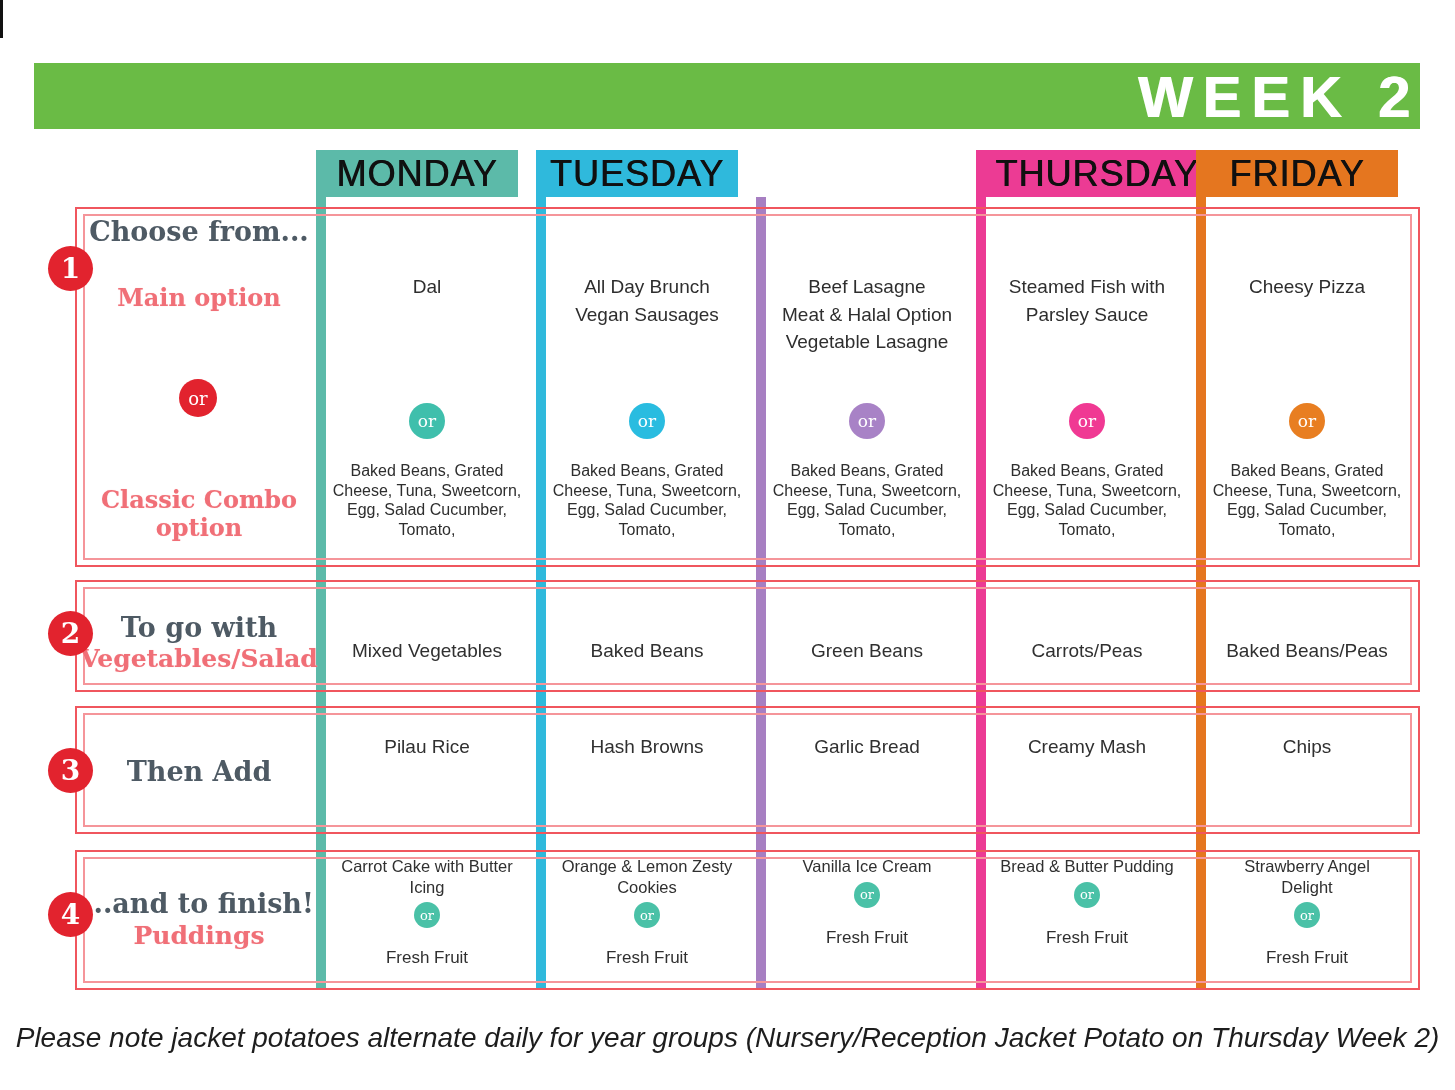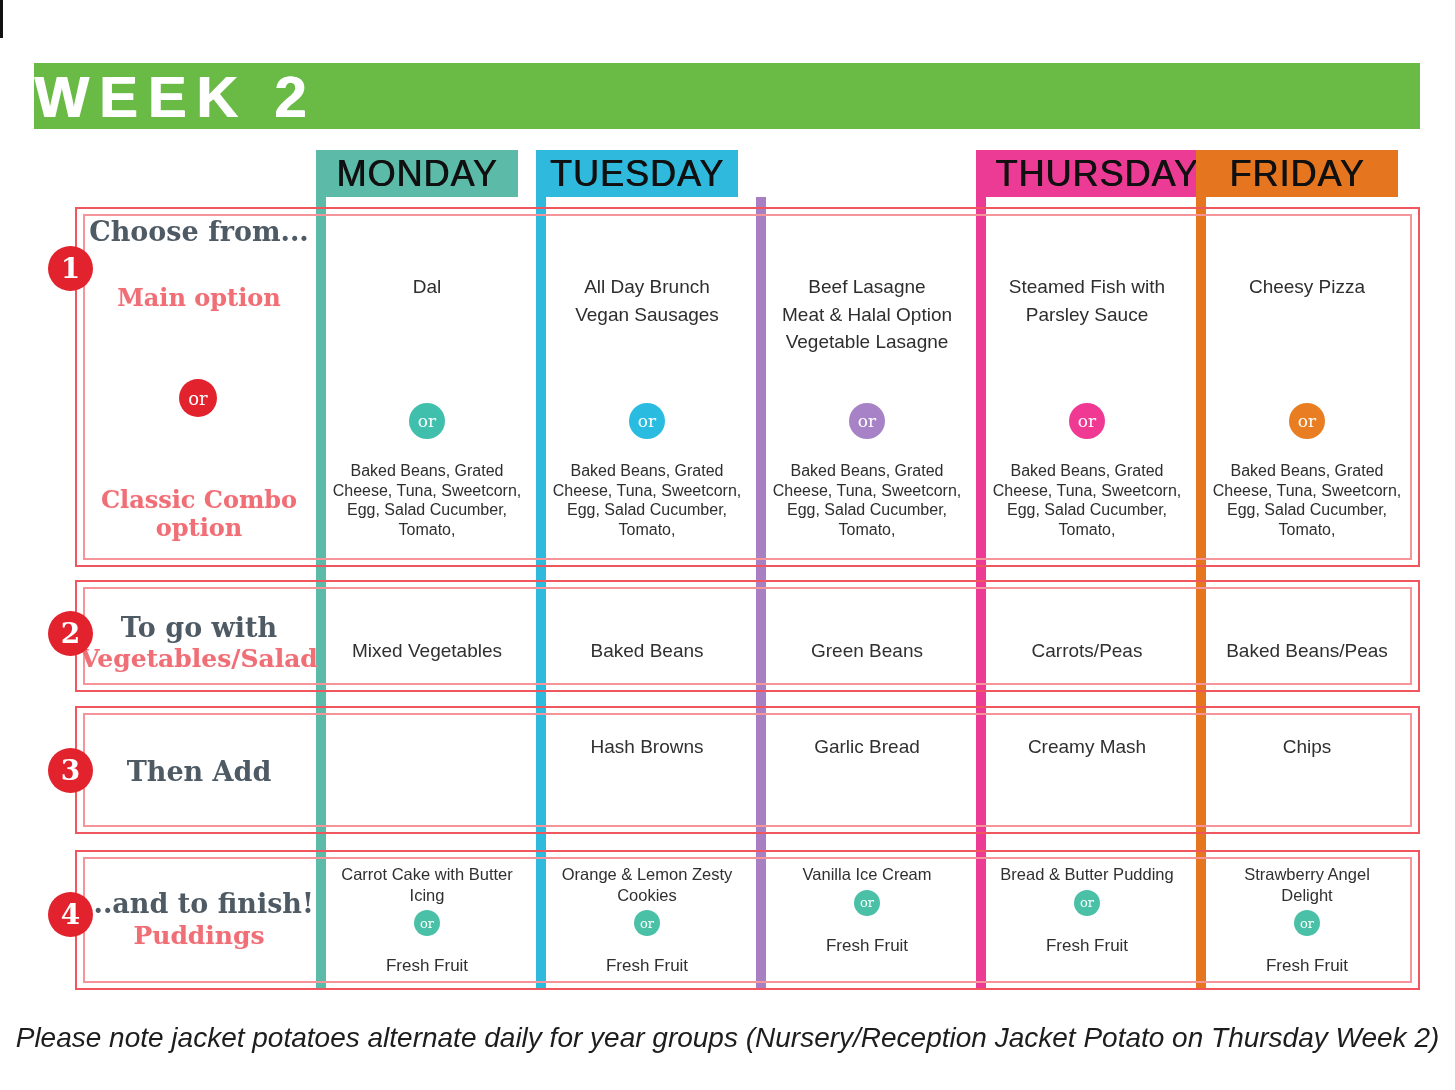--- a/index.html
+++ b/index.html
@@ -3,21 +3,21 @@
 <meta charset="utf-8">
 <style>
   html,body{margin:0;padding:0;background:#ffffff;}
   .page{position:relative;width:1455px;height:1090px;background:#ffffff;overflow:hidden;
         font-family:"Liberation Sans",sans-serif;color:#303030;}
 
   .corner-line{position:absolute;left:0;top:0;width:3px;height:38px;background:#111;}
 
   
   .banner{position:absolute;left:34px;top:63px;width:1386px;height:66px;
-          display:flex;align-items:center;justify-content:flex-start;}
+          display:flex;align-items:center;justify-content:flex-end;}
   .banner span{color:#ffffff;font-size:58px;font-weight:bold;letter-spacing:10px;
                font-family:"Liberation Sans",sans-serif;text-shadow:1px 0 0 #fff;}
 
   
   .day-header{position:absolute;top:150px;width:202px;height:47px;
               display:flex;align-items:center;justify-content:center;}
   .day-header span{font-size:36px;font-weight:normal;color:#101010;letter-spacing:1px;
                    text-shadow:0.6px 0 0 #101010;}
 
   
@@ -50,21 +50,21 @@
   .r1{top:207px;height:360px;}
   .r1 .dish{margin-top:66px;height:120px;font-size:19px;line-height:1.45;color:#2e2e2e;}
   .r1 .or-day{width:36px;height:36px;margin-top:10px;}
   .r1 .or-day span{font-size:17px;}
   .r1 .combo{margin-top:22px;font-size:16px;line-height:1.22;color:#2e2e2e;}
   .r2{top:580px;height:142px;justify-content:center;}
   .r2 .txt{font-size:19px;}
   .r3{top:706px;height:128px;}
   .r3 .txt{margin-top:30px;font-size:19px;}
   .r4{top:850px;height:140px;}
-  .r4 .title{margin-top:14px;font-size:16.5px;line-height:1.25;}
+  .r4 .title{margin-top:6px;font-size:16.5px;line-height:1.25;}
   .r4 .or-sm{width:26px;height:26px;margin-top:5px;}
   .r4 .or-sm span{font-size:13px;}
   .r4 .alt{margin-top:20px;font-size:17px;}
 
   .footer{position:absolute;left:0;top:1022px;width:1455px;text-align:center;
           font-size:28px;color:#1d1d1d;z-index:3;font-style:italic;}
 </style>
 </head>
 <body>
 
@@ -193,20 +193,23 @@
   <div class="cell r2" style="left:768px">
       <div class="txt">Green Beans</div>
     </div>
   <div class="cell r2" style="left:988px">
       <div class="txt">Carrots/Peas</div>
     </div>
   <div class="cell r2" style="left:1208px">
       <div class="txt">Baked Beans/Peas</div>
     </div>
 
+  <div class="cell r3" style="left:328px">
+      <div class="txt">Pilau Rice</div>
+    </div>
   <div class="cell r3" style="left:548px">
       <div class="txt">Hash Browns</div>
     </div>
   <div class="cell r3" style="left:768px">
       <div class="txt">Garlic Bread</div>
     </div>
   <div class="cell r3" style="left:988px">
       <div class="txt">Creamy Mash</div>
     </div>
   <div class="cell r3" style="left:1208px">

